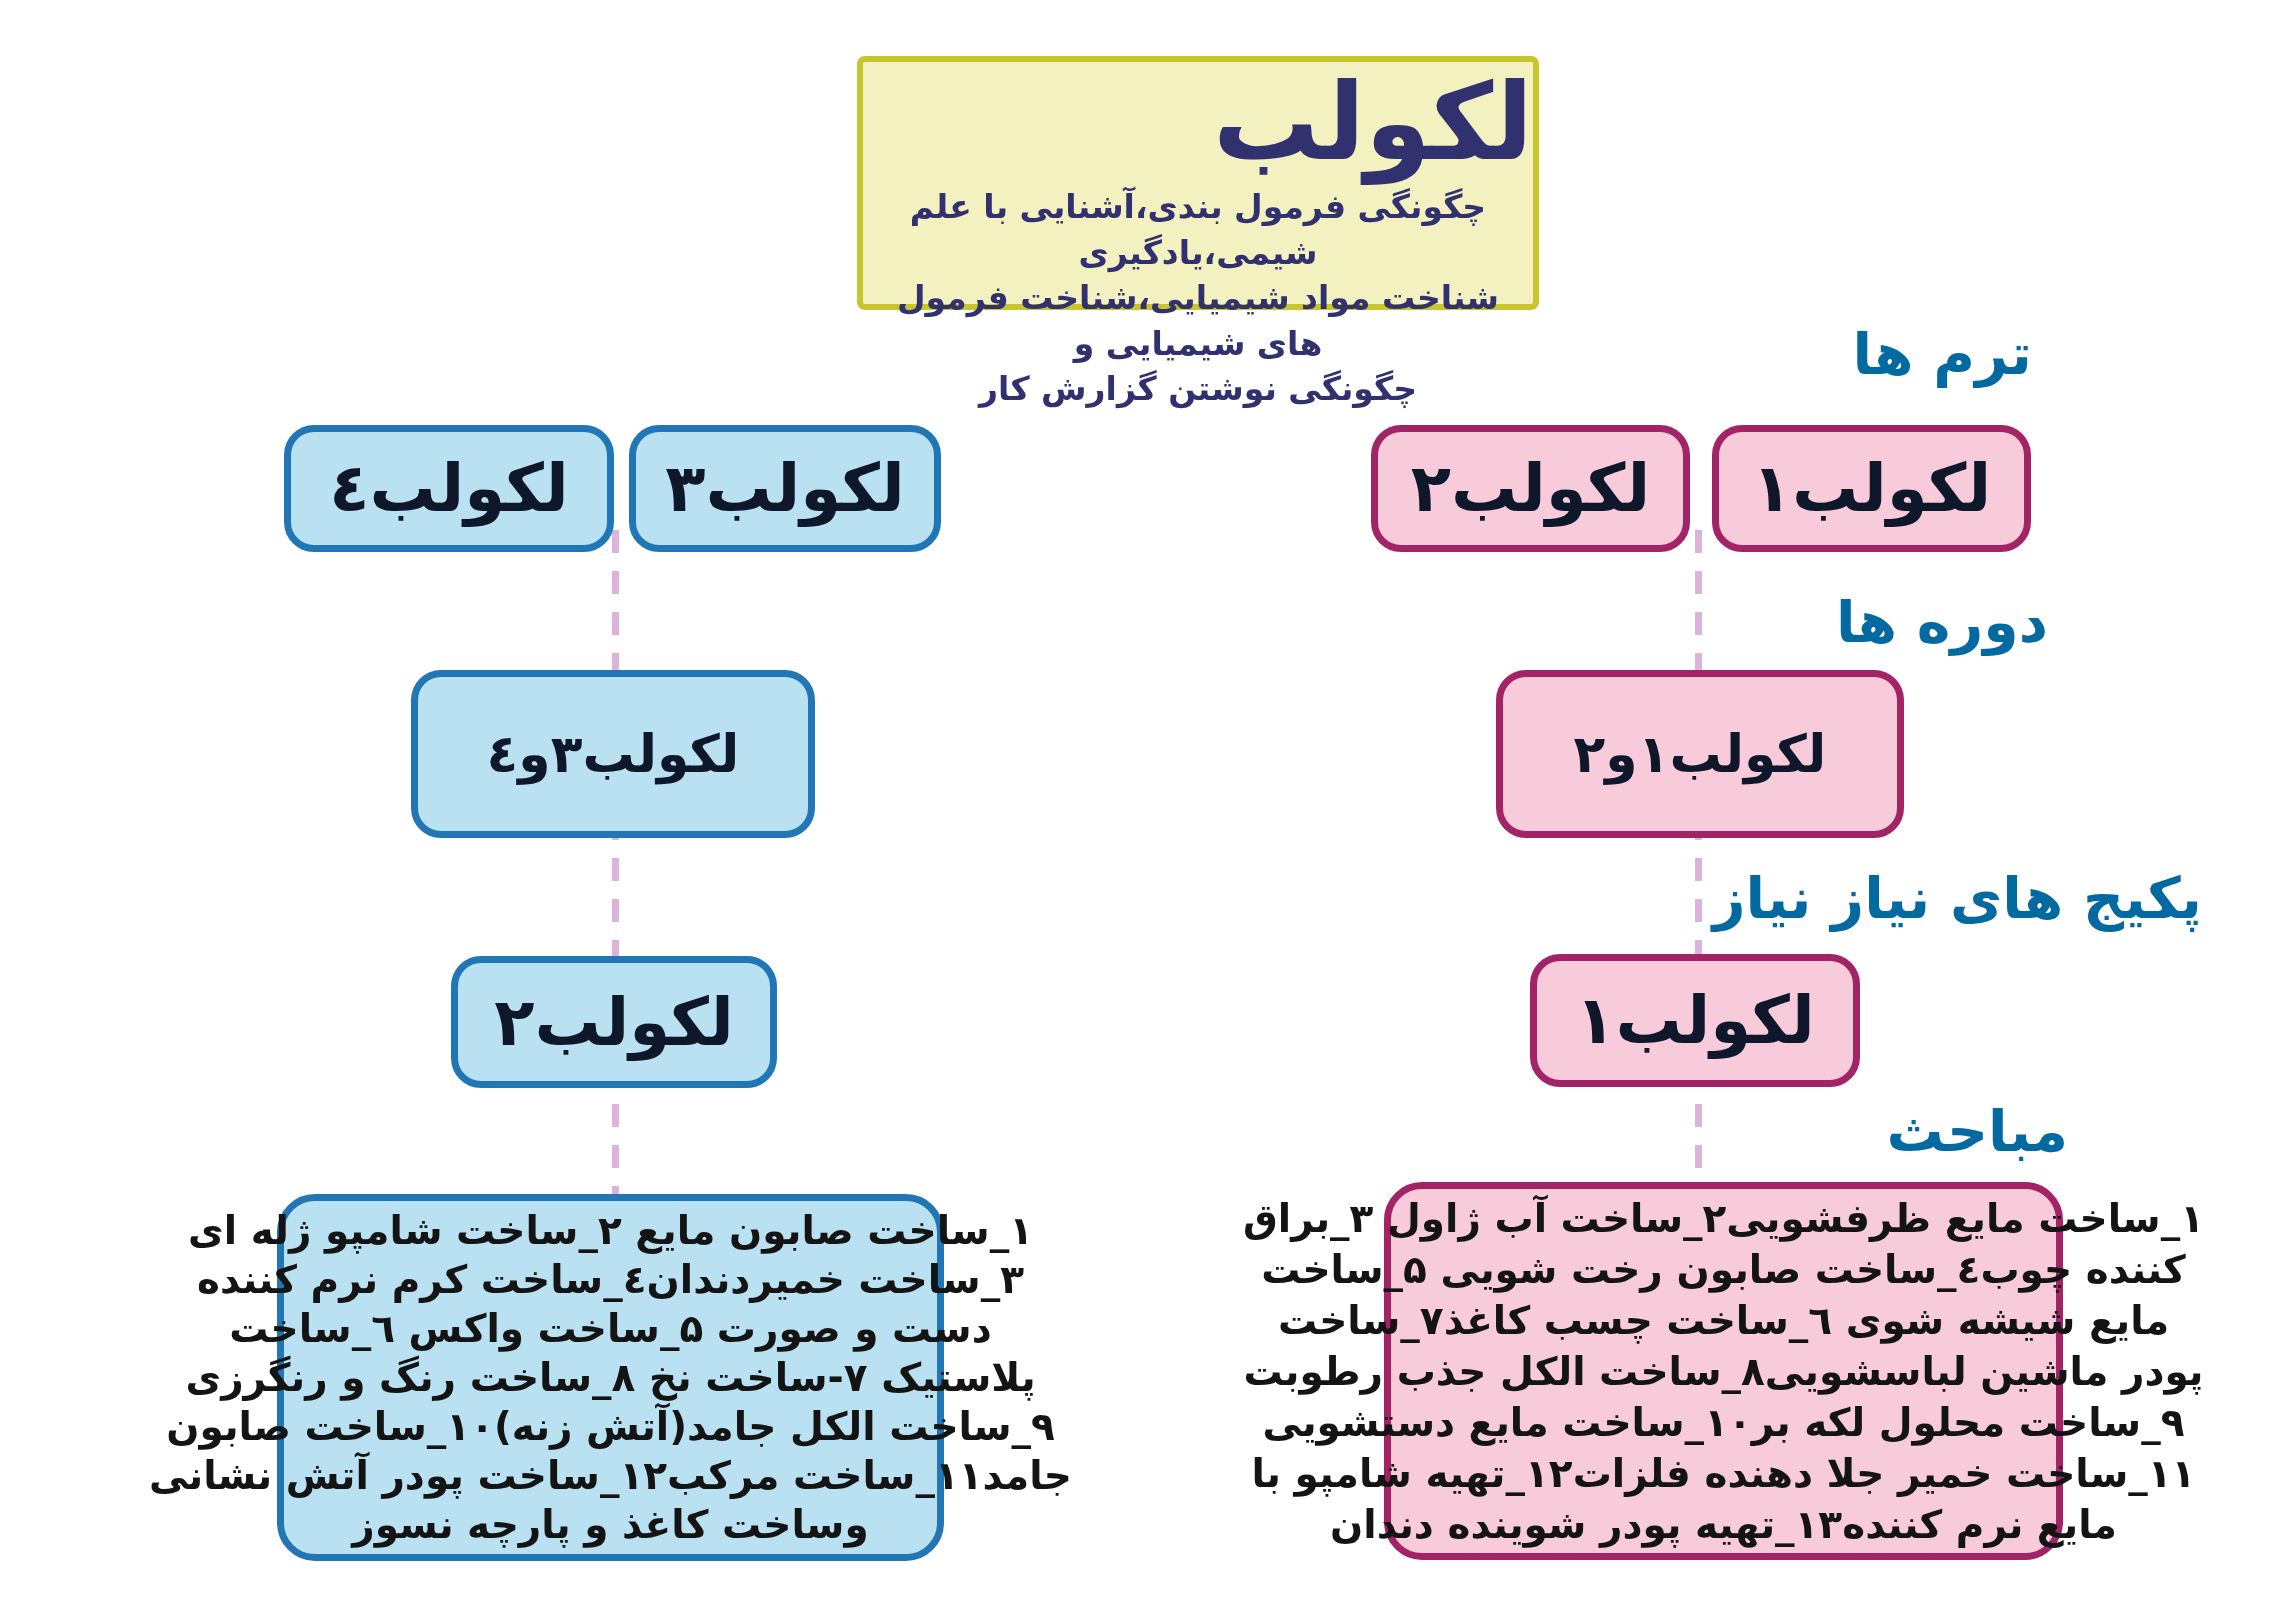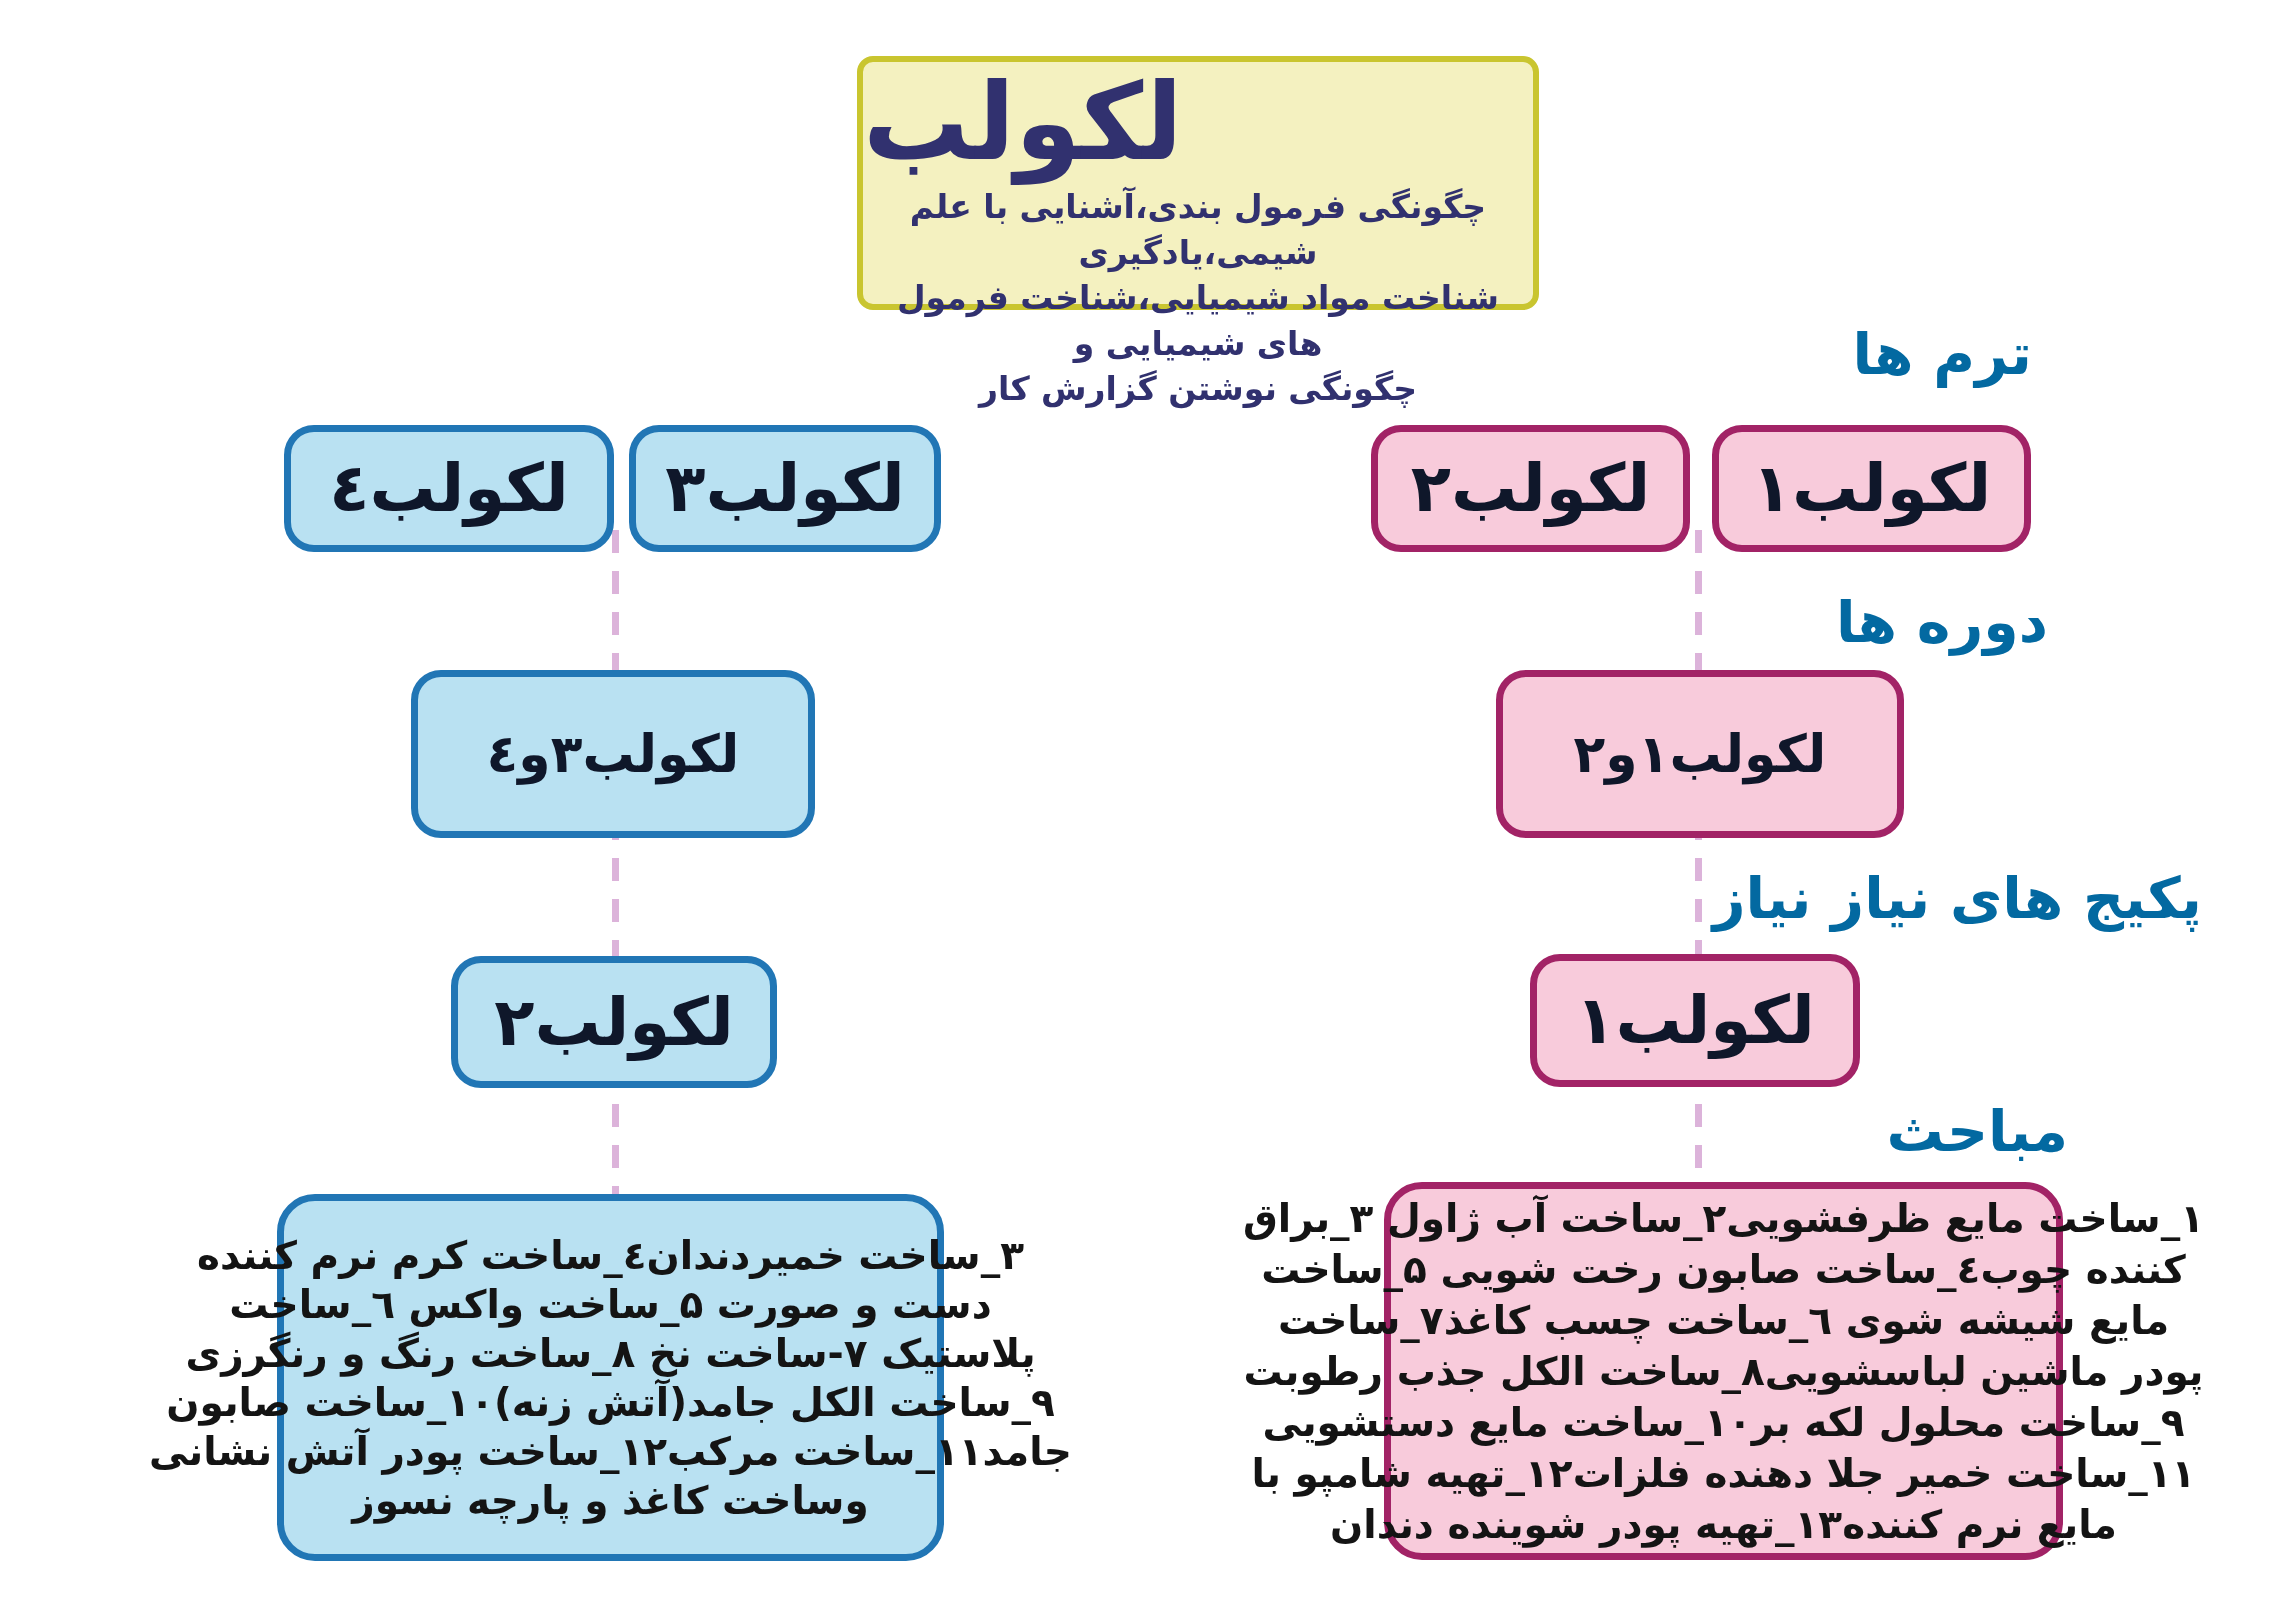--- a/index.html
+++ b/index.html
@@ -20,22 +20,22 @@
   }
   .dash-left{left:613px;top:530px;height:673px;}
   .dash-right{left:1696px;top:530px;height:661px;}
 
   
   .yellow-box{
     position:absolute;left:858px;top:56px;width:682px;height:254px;
     box-sizing:border-box;
     background:#f4f1c0;
     border:6.3px solid #c9c52f;
-    border-radius:16px;
-    display:flex;flex-direction:column;align-items:flex-end;justify-content:flex-start;
+    border-radius:8px;
+    display:flex;flex-direction:column;align-items:flex-start;justify-content:flex-start;
     z-index:2;
     padding-top:1.8px;
   }
   .ytitle{
     color:#31316f;
     font-size:106px;font-weight:bold;line-height:1.12;
     text-align:center;
   }
   .ysub{
     color:#31316f;
@@ -138,20 +138,21 @@
     <div>۱۱_ساخت خمیر جلا دهنده فلزات۱۲_تهیه شامپو با</div>
     <div>مایع نرم کننده۱۳_تهیه پودر شوینده دندان</div>
   </div>
 
   <div class="nbox blue blue-term-4">لکولب٤</div>
   <div class="nbox blue blue-term-3">لکولب۳</div>
   <div class="nbox blue blue-course">لکولب۳و٤</div>
   <div class="nbox blue blue-package">لکولب۲</div>
 
   <div class="bigbox blue-big">
+    <div>۱_ساخت صابون مایع ۲_ساخت شامپو ژله ای</div>
     <div>۳_ساخت خمیردندان٤_ساخت کرم نرم کننده</div>
     <div>دست و صورت ۵_ساخت واکس ٦_ساخت</div>
     <div>پلاستیک ۷-ساخت نخ ۸_ساخت رنگ و رنگرزی</div>
     <div>۹_ساخت الکل جامد(آتش زنه)۱۰_ساخت صابون</div>
     <div>جامد۱۱_ساخت مرکب۱۲_ساخت پودر آتش نشانی</div>
     <div>وساخت کاغذ و پارچه نسوز</div>
   </div>
 
 </div>
 

